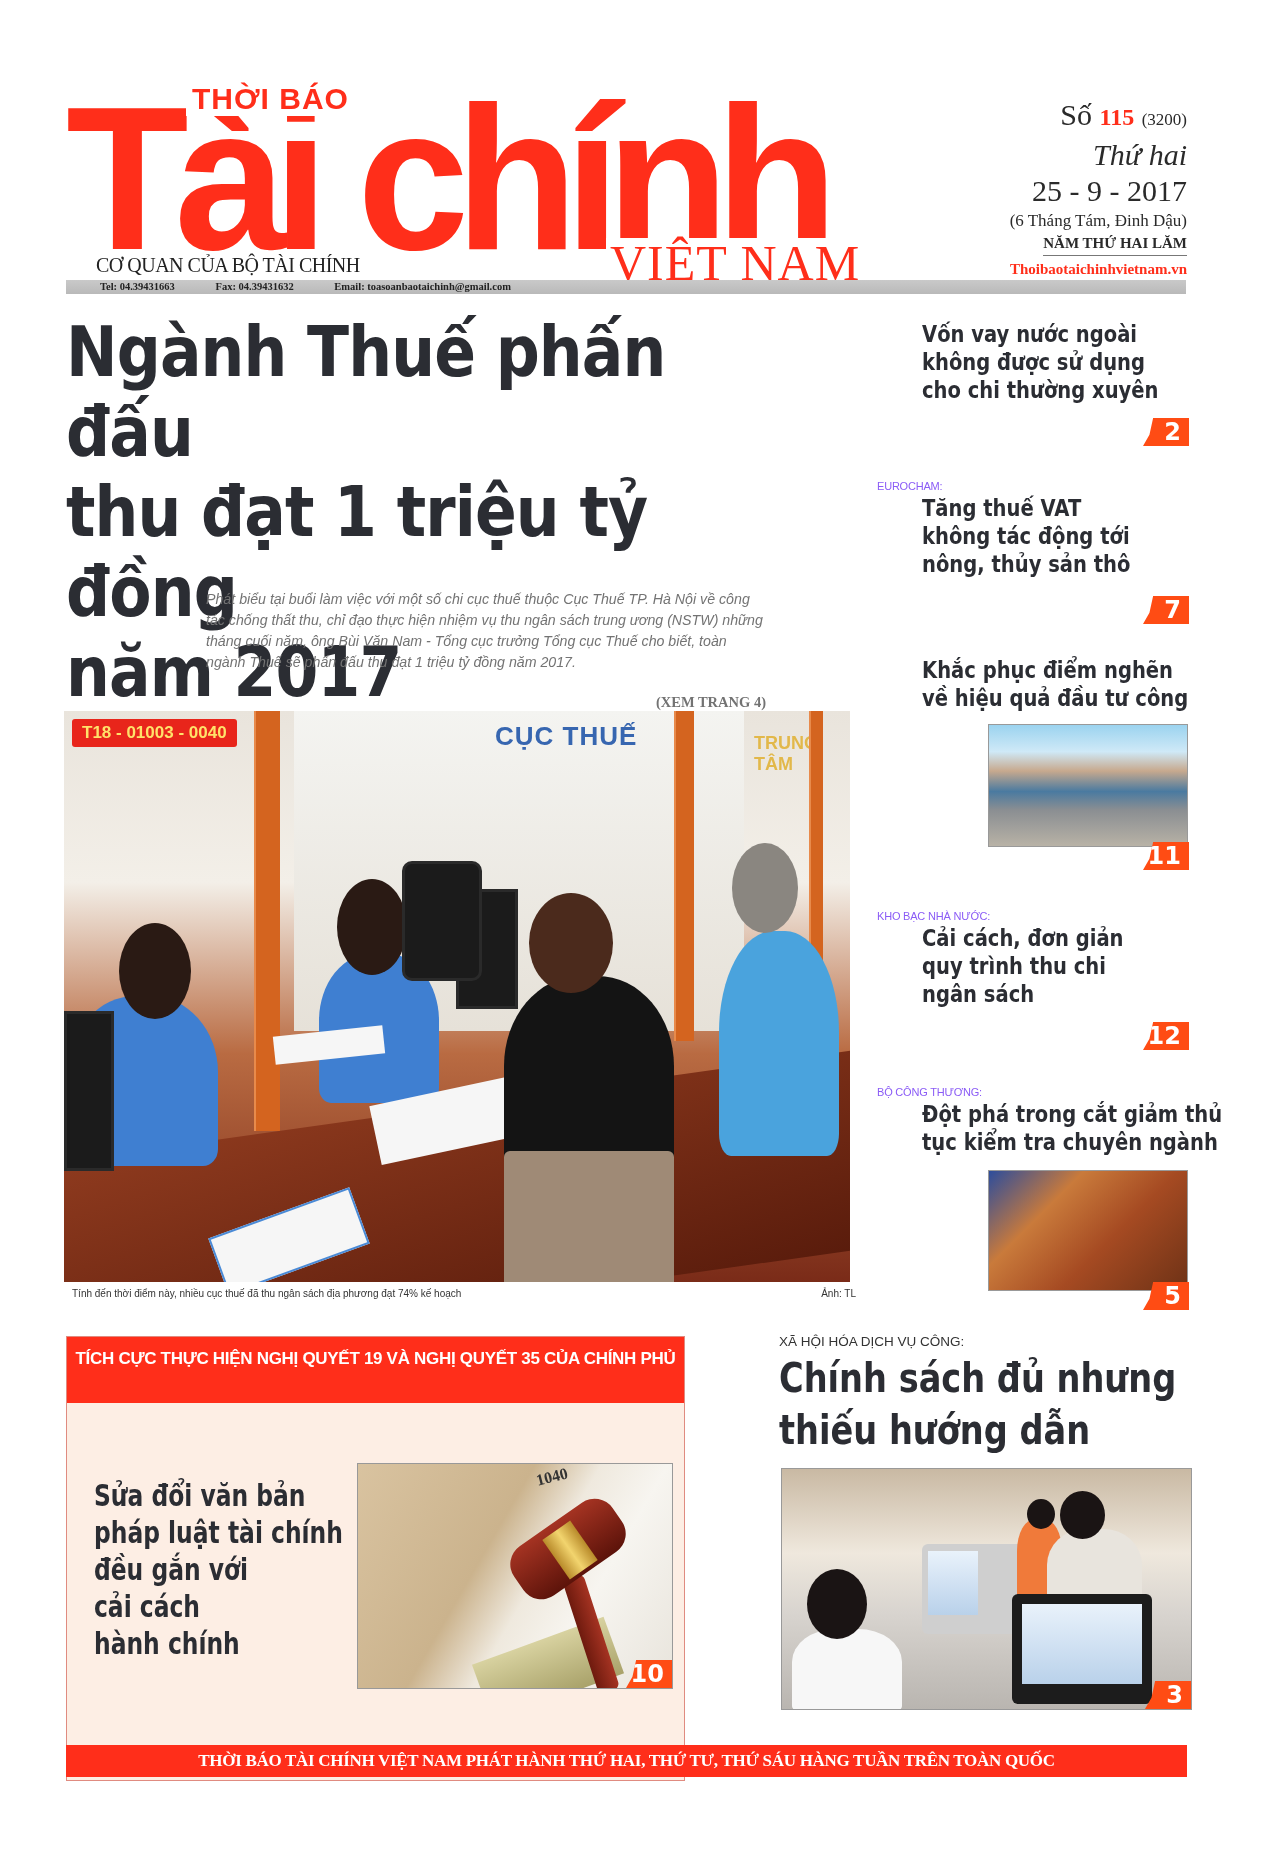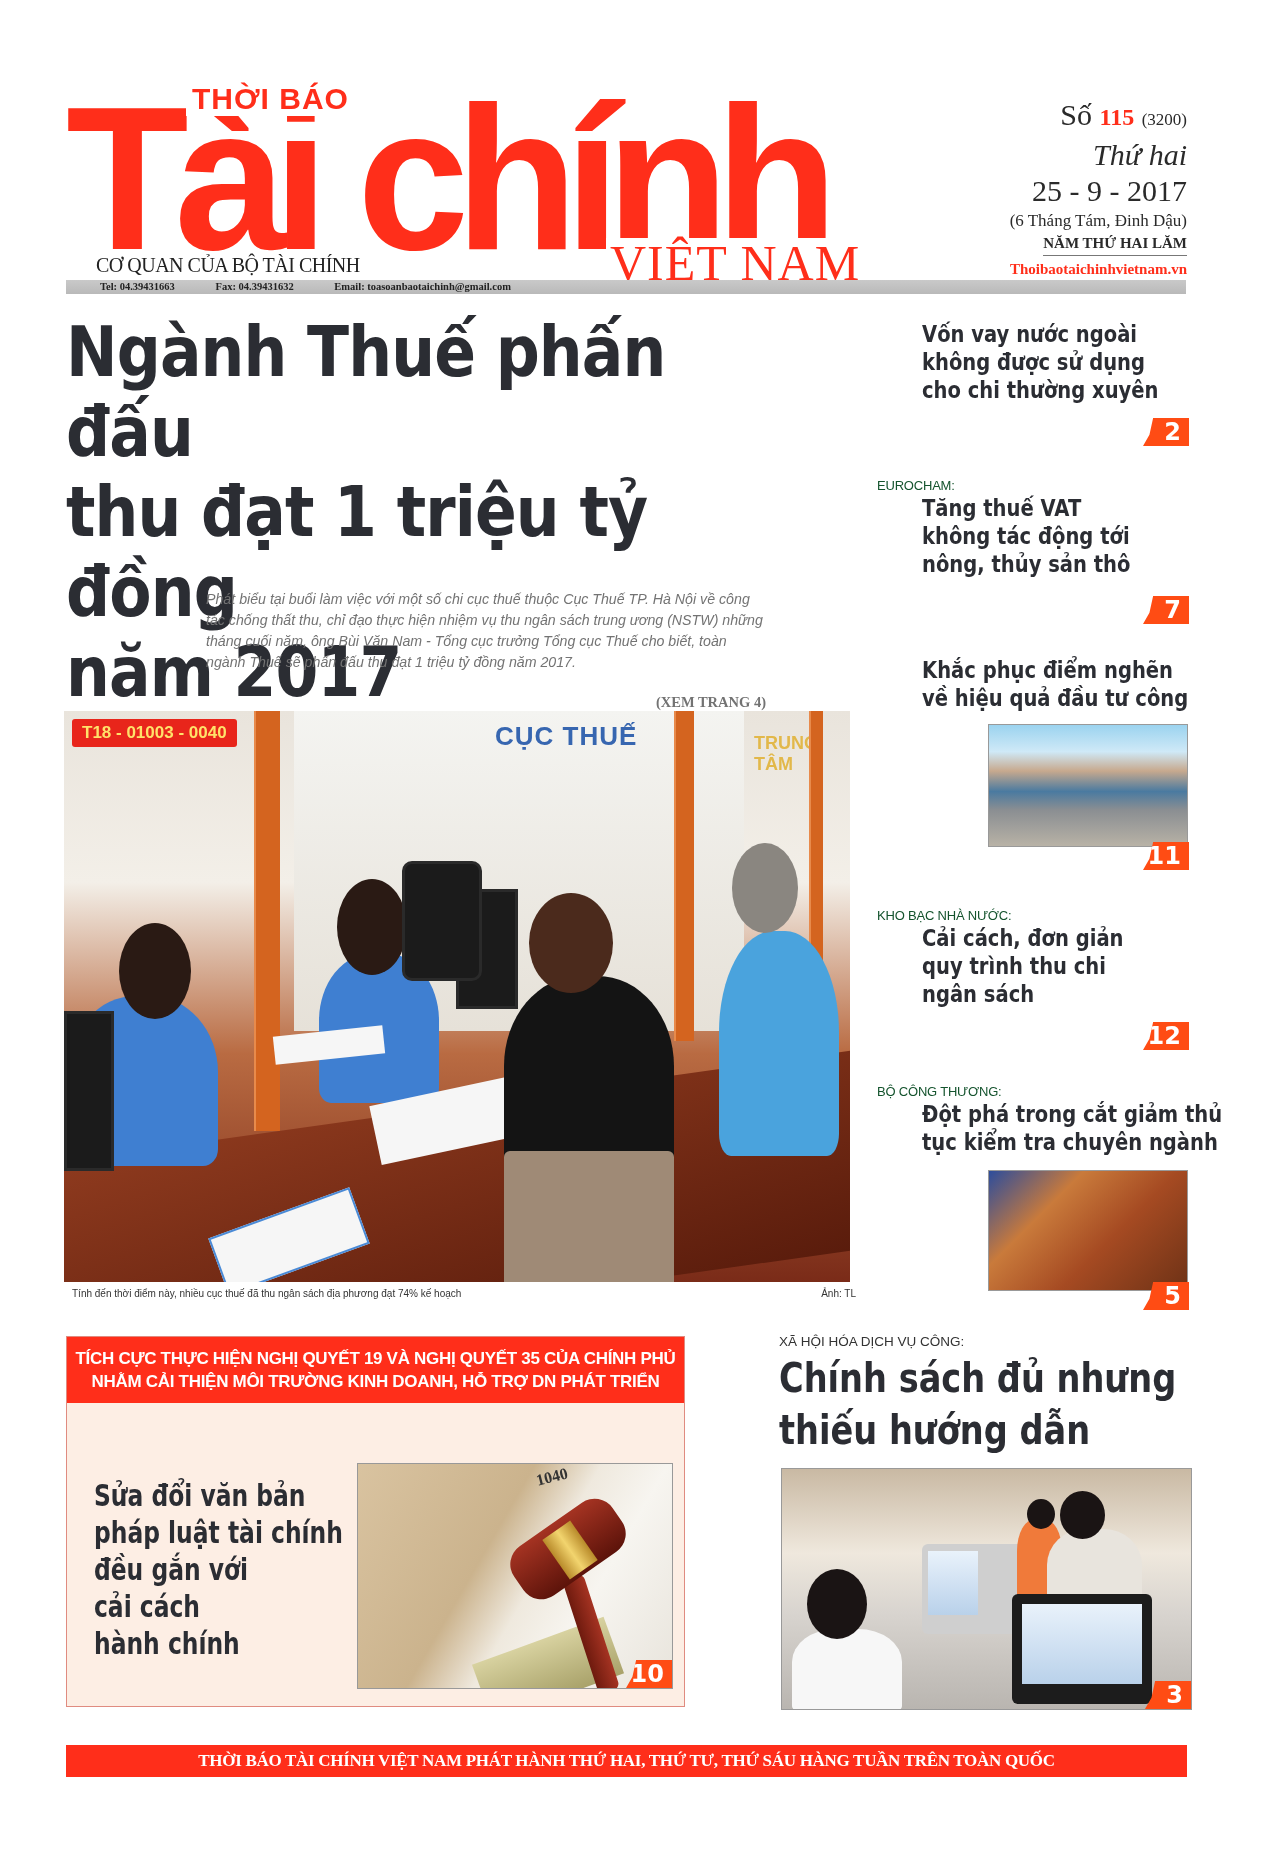--- a/index.html
+++ b/index.html
@@ -76,39 +76,39 @@
   .lead-photo .person { position: absolute; border-radius: 45% 45% 10% 10%; }
   .lead-photo .head { position: absolute; border-radius: 50%; }
   .lead-photo .monitor { position: absolute; background: #1b1b1b; border: 3px solid #2a2a2a; }
   .lead-photo .paper { position: absolute; background: #f6f6f6; }
 
   .photo-caption { left: 72px; top: 1288px; width: 784px; font-size: 10px; color: #333; }
   .photo-caption .credit { float: right; }
 
   
   .brief { right: 103px; width: 300px; }
-  .brief .kicker { font-size: 13px; color: #14532d; letter-spacing: -0.2px; line-height: 16px; }
+  .brief .kicker { font-size: 11px; color: #8b5cf6; letter-spacing: -0.2px; line-height: 16px; }
   .brief .title {
     font-family: "DejaVu Sans", sans-serif; font-weight: 700; font-size: 23px; line-height: 28px;
     color: #2b2d33; transform: scaleX(0.85); transform-origin: right top; white-space: nowrap;
   }
   .page-tag {
     position: absolute; right: 91px; height: 28px; width: 46px;
     background: #ff4c14; color: #fff; font-weight: 700; font-size: 24px; line-height: 28px;
     text-align: right; padding-right: 8px;
     clip-path: polygon(22% 0, 100% 0, 100% 100%, 0 100%, 14% 60%);
     font-family: "DejaVu Sans", sans-serif; transform-origin: right;
   }
   .thumb { position: absolute; right: 92px; border: 1px solid #999; overflow: hidden; }
   .thumb-bridge { top: 724px; width: 200px; height: 123px; background: linear-gradient(180deg,#9bd3ef 0%,#cfe9f7 22%,#c7a98e 38%,#4a7aa0 55%,#8a8e92 70%,#b8b2a6 100%); }
   .thumb-meeting { top: 1170px; width: 200px; height: 121px; background: linear-gradient(135deg,#2d4d9c 0%,#c97a3b 30%,#a54a22 60%,#6e3216 100%); }
 
   
   .box {
-    left: 66px; top: 1336px; width: 619px; height: 371px;
+    left: 66px; top: 1336px; width: 619px; height: 445px;
     background: #fdeee4; border: 1px solid #e08b80;
   }
   .box-head {
     position: absolute; left: 0; top: 0; width: 100%; height: 66px; background: #ff2e1a;
     color: #fff; font-weight: 700; font-size: 17px; line-height: 23px; text-align: center;
     padding-top: 10px; letter-spacing: -0.3px;
   }
   .box-title {
     position: absolute; left: 27px; top: 140px; width: 260px;
     font-family: "DejaVu Sans", sans-serif; font-weight: 700; font-size: 30px; line-height: 37px;
@@ -254,21 +254,20 @@
   <div class="kicker">BỘ CÔNG THƯƠNG:</div>
   <div class="title">Đột phá trong cắt giảm thủ</div>
   <div class="title">tục kiểm tra chuyên ngành</div>
 </div>
 <div class="thumb thumb-meeting"></div>
 <div class="page-tag" style="top:1282px;">5</div>
 
 <div class="abs box">
   <div class="box-head">
     <div>TÍCH CỰC THỰC HIỆN NGHỊ QUYẾT 19 VÀ NGHỊ QUYẾT 35 CỦA CHÍNH PHỦ</div>
-    <div>NHẰM CẢI THIỆN MÔI TRƯỜNG KINH DOANH, HỖ TRỢ DN PHÁT TRIỂN</div>
   </div>
   <div class="box-title">
     <div>Sửa đổi văn bản</div>
     <div>pháp luật tài chính</div>
     <div>đều gắn với</div>
     <div>cải cách</div>
     <div>hành chính</div>
   </div>
   <div class="box-photo">
     <div class="form-text">1040</div>

